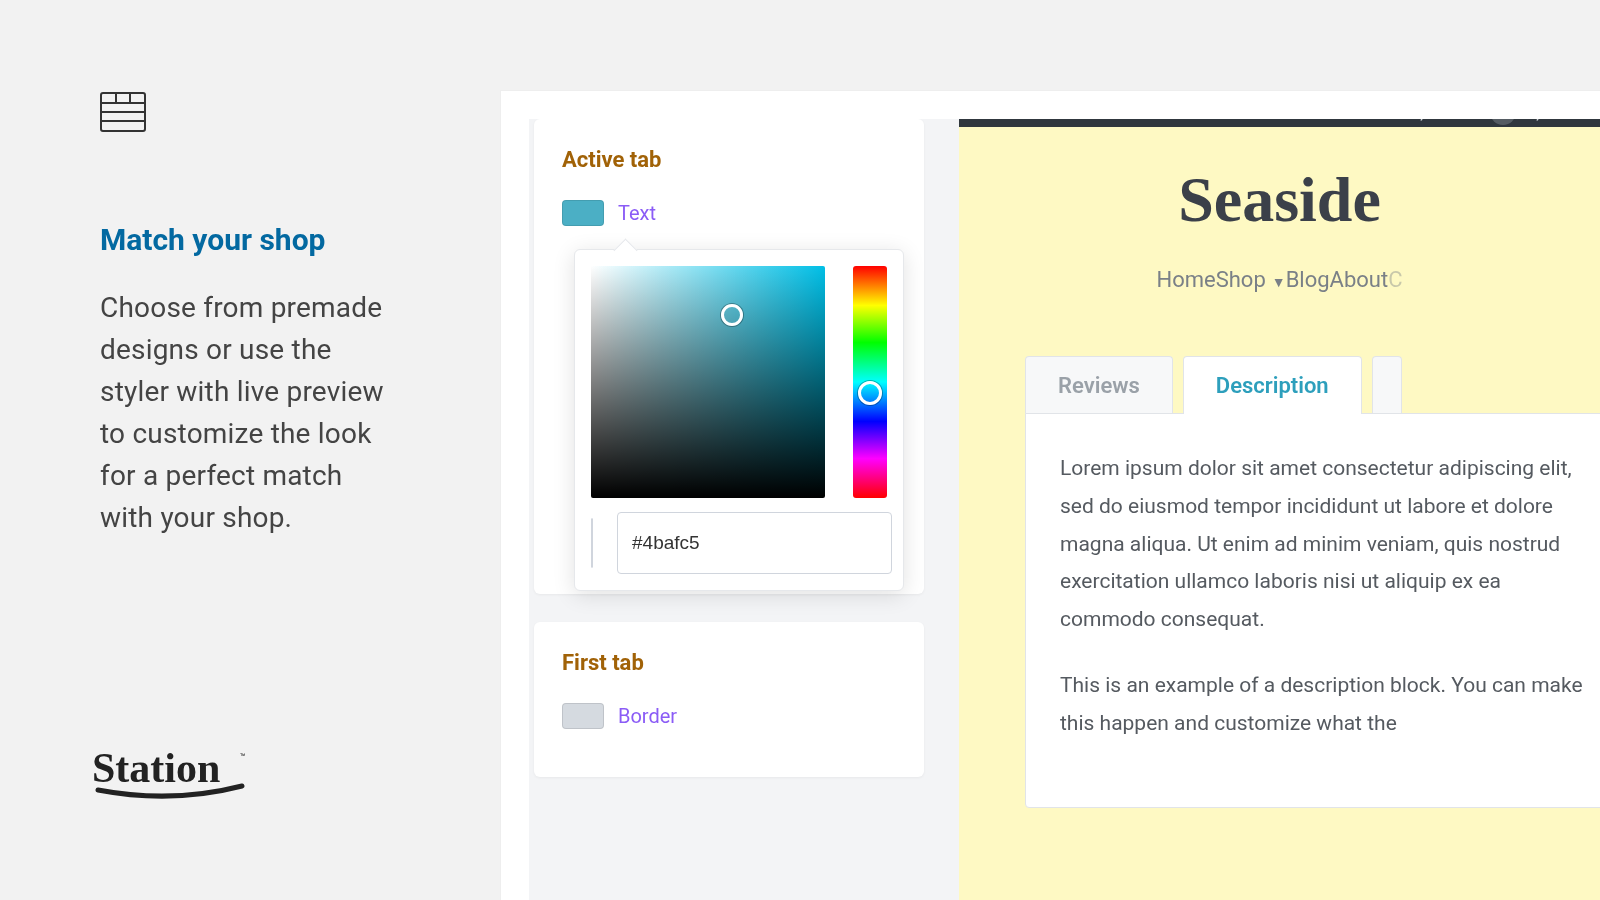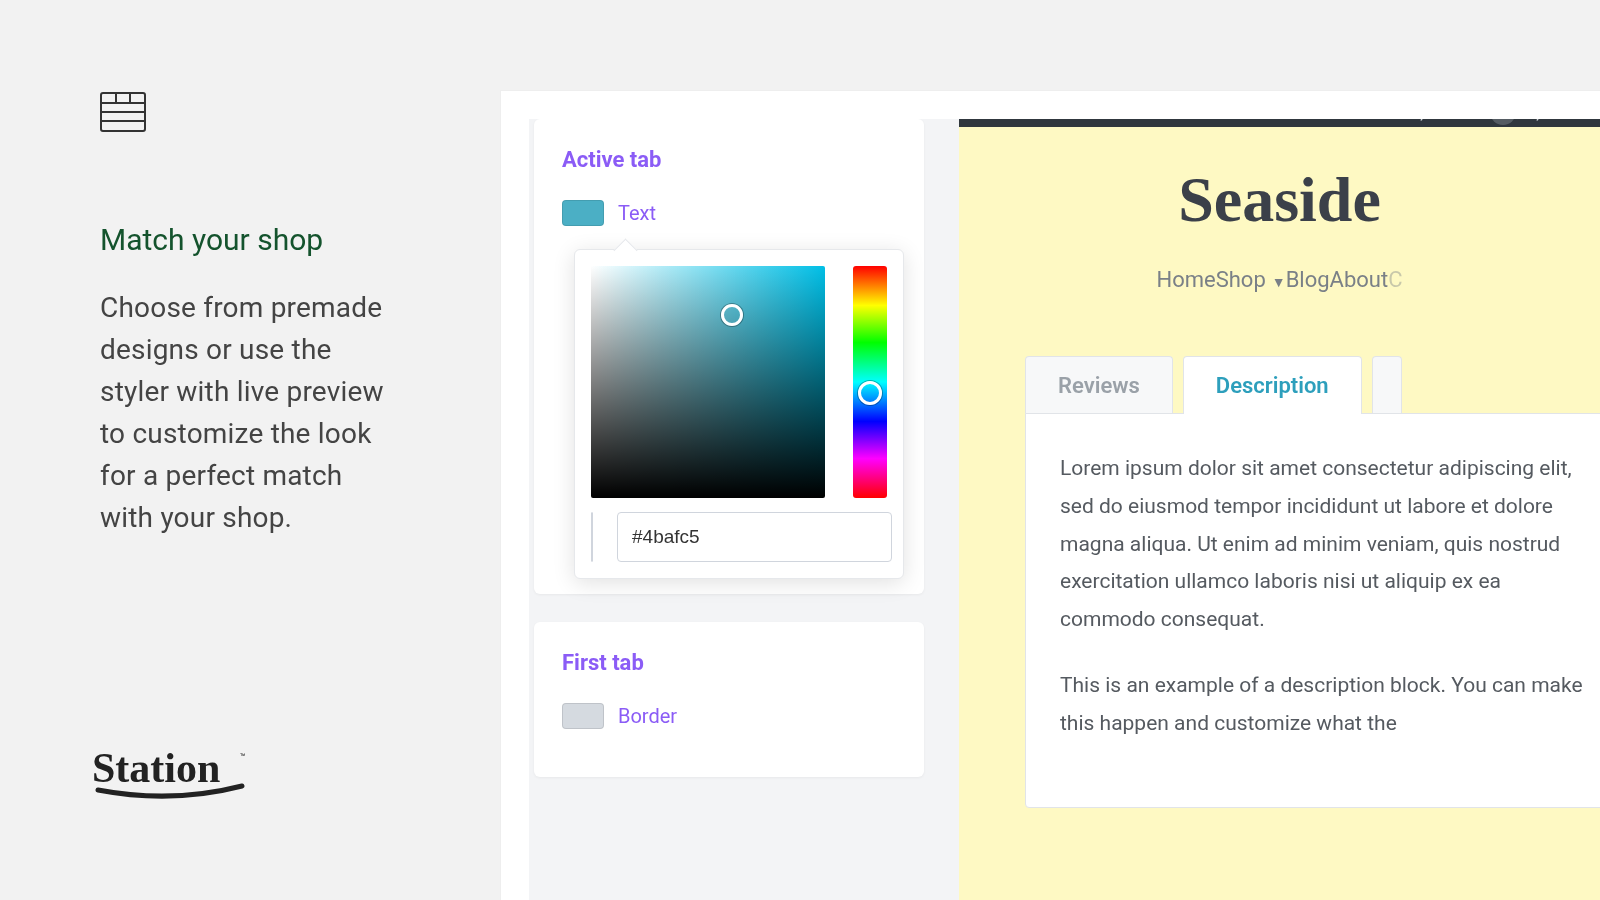--- a/index.html
+++ b/index.html
@@ -3,34 +3,34 @@
 <meta charset="utf-8">
 <style>
   * { box-sizing: border-box; margin: 0; padding: 0; }
   html, body { width: 1600px; height: 900px; overflow: hidden; font-family: -apple-system, BlinkMacSystemFont, "Segoe UI", Roboto, Helvetica, Arial, sans-serif; background: #f2f2f2; color: #333; }
 
   .stage { position: relative; width: 1600px; height: 900px; }
 
   
   .promo { position: absolute; left: 100px; top: 92px; width: 300px; }
   .promo-icon svg { width: 46px; height: 40px; }
-  .promo-title { margin-top: 86px; font-size: 30px; font-weight: 400; color: #14532d; }
+  .promo-title { margin-top: 86px; font-size: 30px; font-weight: 700; color: #0369a1; }
   .promo-body  { margin-top: 30px; font-size: 28px; line-height: 1.5; color: #444; letter-spacing: .2px;}
   .station-logo { position:absolute; left:92px; top:742px; }
   .station-logo svg { width: 160px; height: 60px; }
 
   
   .app { position:absolute; left:500px; top:90px; right:0; bottom:0; background:#fff; border-top:1px solid #eee; border-left:1px solid #eee;}
   .app-inner { position:absolute; inset:0; background:#f3f4f6; margin:28px 0 0 28px; }
   .app-inner-scroll { position:absolute; inset:0; overflow:hidden; }
 
   
   .styler-col { position:absolute; left:5px; top:0; width:390px; }
   .card { background:#fff; border-radius:6px; box-shadow:0 1px 3px rgba(0,0,0,.05); padding:28px 28px 20px; margin-bottom:28px; }
-  .card h3 { font-size:22px; font-weight:700; color:#8b5cf6; margin-bottom:28px; }
+  .card h3 { font-size:22px; font-weight:700; color:#a16207; margin-bottom:28px; }
   .swatch-row { display:flex; align-items:center; gap:14px; font-size:20px; color:#8b5cf6; margin-bottom:18px;}
   .swatch { width:42px; height:26px; border-radius:4px; border:1px solid rgba(0,0,0,.1);}
   .swatch.teal { background:#4bafc5; }
   .swatch.white { background:#ffffff; border:1.5px solid #d0d5dd;}
   .swatch.grey { background:#d5dae0; }
 
   
   .picker { position:absolute; left:40px; top:130px; width:330px; background:#fff; border:1px solid #e6e8eb; border-radius:6px; box-shadow:0 4px 22px rgba(0,0,0,.12); padding:16px; z-index:5;}
   .picker:before { content:""; position:absolute; top:-8px; left:42px; width:16px; height:16px; background:#fff; border-left:1px solid #e6e8eb; border-top:1px solid #e6e8eb; transform:rotate(45deg);}
   .sv-area { position:relative; width:234px; height:232px; background:linear-gradient(to top, #000, rgba(0,0,0,0)), linear-gradient(to right,#fff,rgba(255,255,255,0)), #00bfe6; border-radius:2px;}
@@ -40,21 +40,21 @@
   .hue-handle { position:absolute; width:24px; height:24px; border:3px solid #fff; border-radius:50%; box-shadow:0 0 0 1px rgba(0,0,0,.3); left:5px; top:115px;}
   .picker-bottom { display:flex; align-items:center; gap:12px; margin-top:14px;}
   .alpha-swatch { width:50px; height:50px; border-radius:4px; border:1px solid #d0d5dd;
     background-image:
       linear-gradient(45deg,#dfe3e8 25%,transparent 25%),
       linear-gradient(-45deg,#dfe3e8 25%,transparent 25%),
       linear-gradient(45deg,transparent 75%,#dfe3e8 75%),
       linear-gradient(-45deg,transparent 75%,#dfe3e8 75%);
     background-size:16px 16px; background-position:0 0,0 8px,8px -8px,-8px 0;}
   .solid-swatch { width:50px; height:50px; border-radius:4px; background:#4bafc5;}
-  .hex-input { flex:1; height:50px; border:1px solid #d0d5dd; border-radius:4px; padding:0 14px; font-size:19px; color:#333;}
+  .hex-input { flex:1; height:62px; border:1px solid #d0d5dd; border-radius:4px; padding:0 14px; font-size:19px; color:#333;}
 
   
   .preview { position:absolute; left:430px; top:-22px; right:0; bottom:0; background:#fef9c3; overflow:hidden;}
   .topbar { height:30px; background:#30373e; color:#cfd4d9; display:flex; align-items:center; justify-content:flex-end; gap:20px; padding:0 16px; font-size:19px; overflow:hidden;}
   .topbar .bubble { background:#555c63; color:#cfd4d9; border-radius:50%; width:26px; height:26px; display:inline-flex; align-items:center; justify-content:center; font-size:15px;}
   .seaside-logo { text-align:center; margin-top:36px;}
   .seaside-logo span { font-family: "Brush Script MT","Segoe Script",cursive; font-size:64px; color:#3b4049; font-weight:600;}
   .shop-nav { display:flex; justify-content:center; margin-top:30px; font-size:22px; color:#7a8087;}
   .shop-nav .item { display:flex; align-items:center; gap:6px;}
   .product-area { margin:64px 0 0 66px;}

